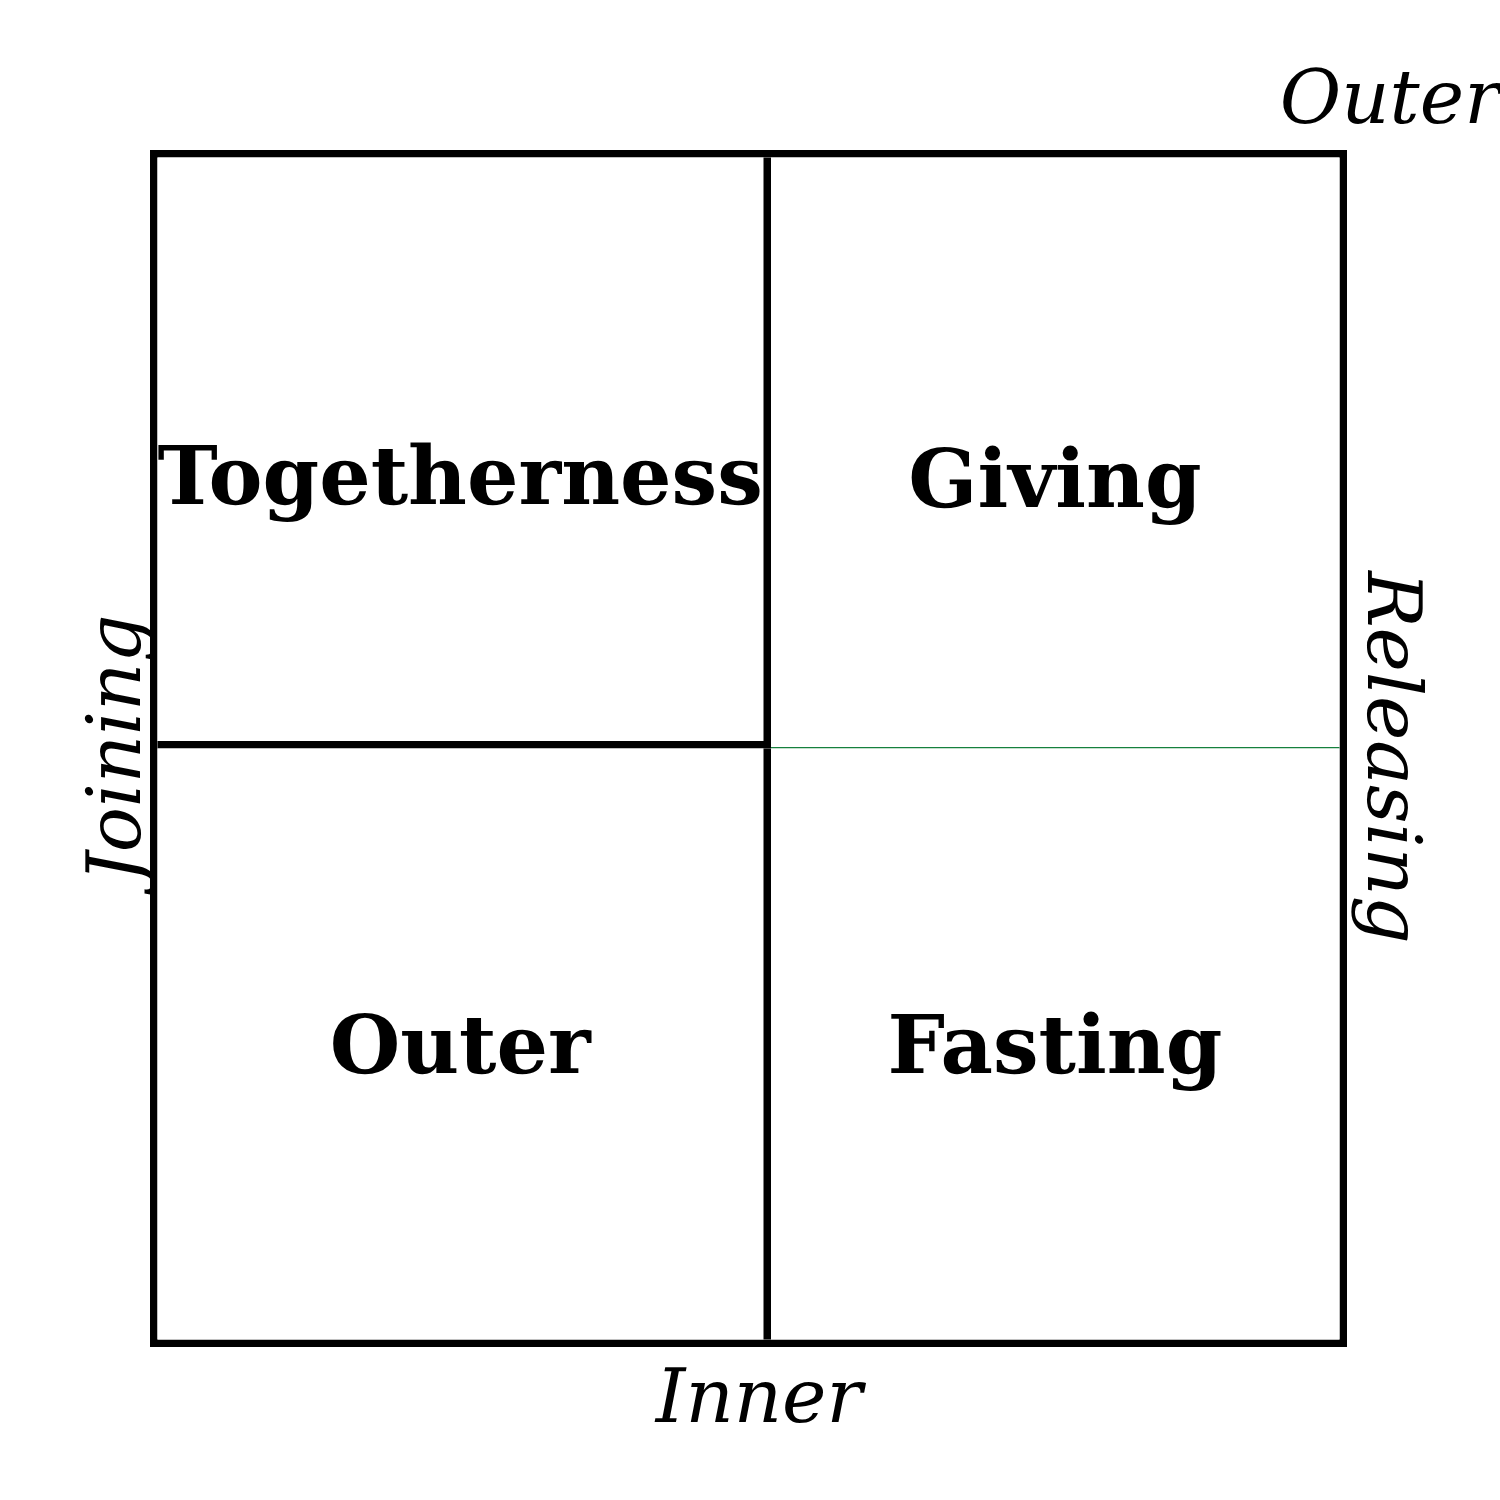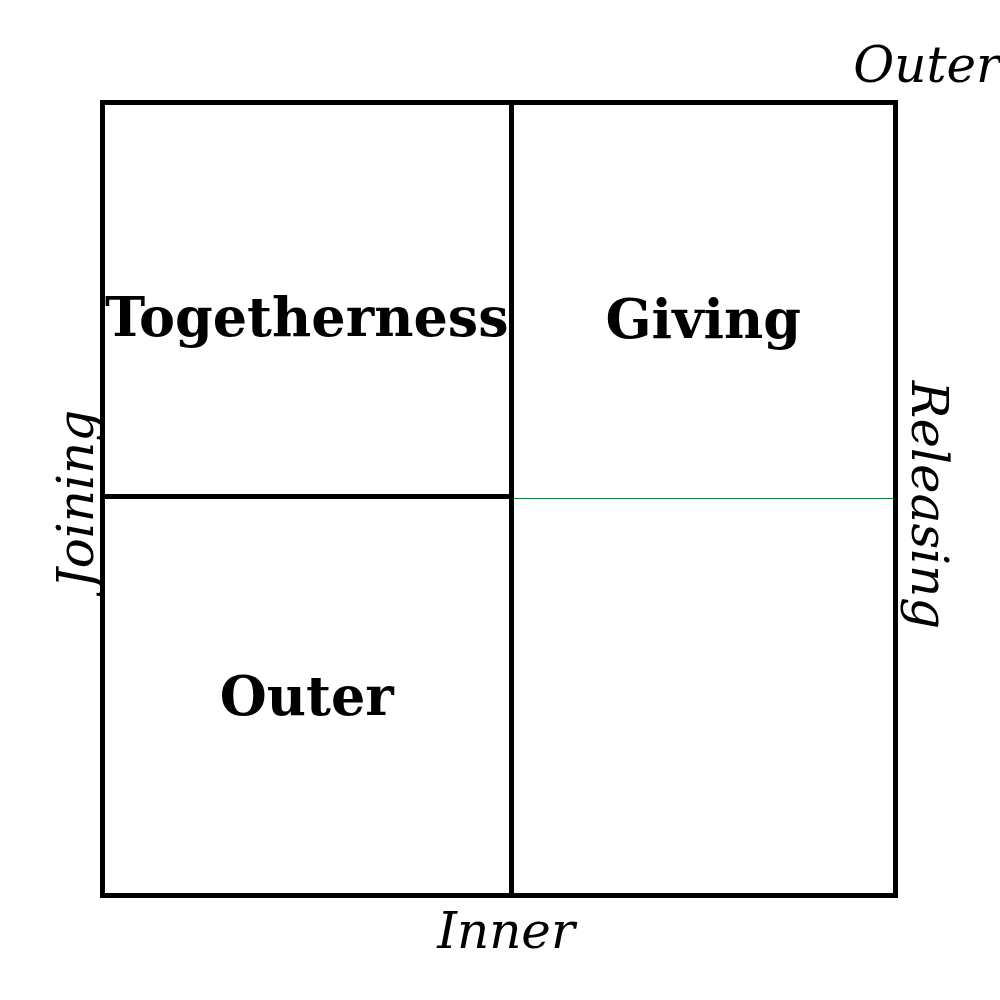--- a/index.html
+++ b/index.html
@@ -98,15 +98,18 @@
   <div class="matrix-box">
     <div class="cell tl">
       <span class="quad-label">Togetherness</span>
     </div>
     <div class="cell tr">
       <span class="quad-label">Giving</span>
     </div>
     <div class="cell bl">
       <span class="quad-label">Outer</span>
     </div>
+    <div class="cell br">
+      <span class="quad-label">Fasting</span>
+    </div>
   </div>
 
 </div>
 
 </body></html>

